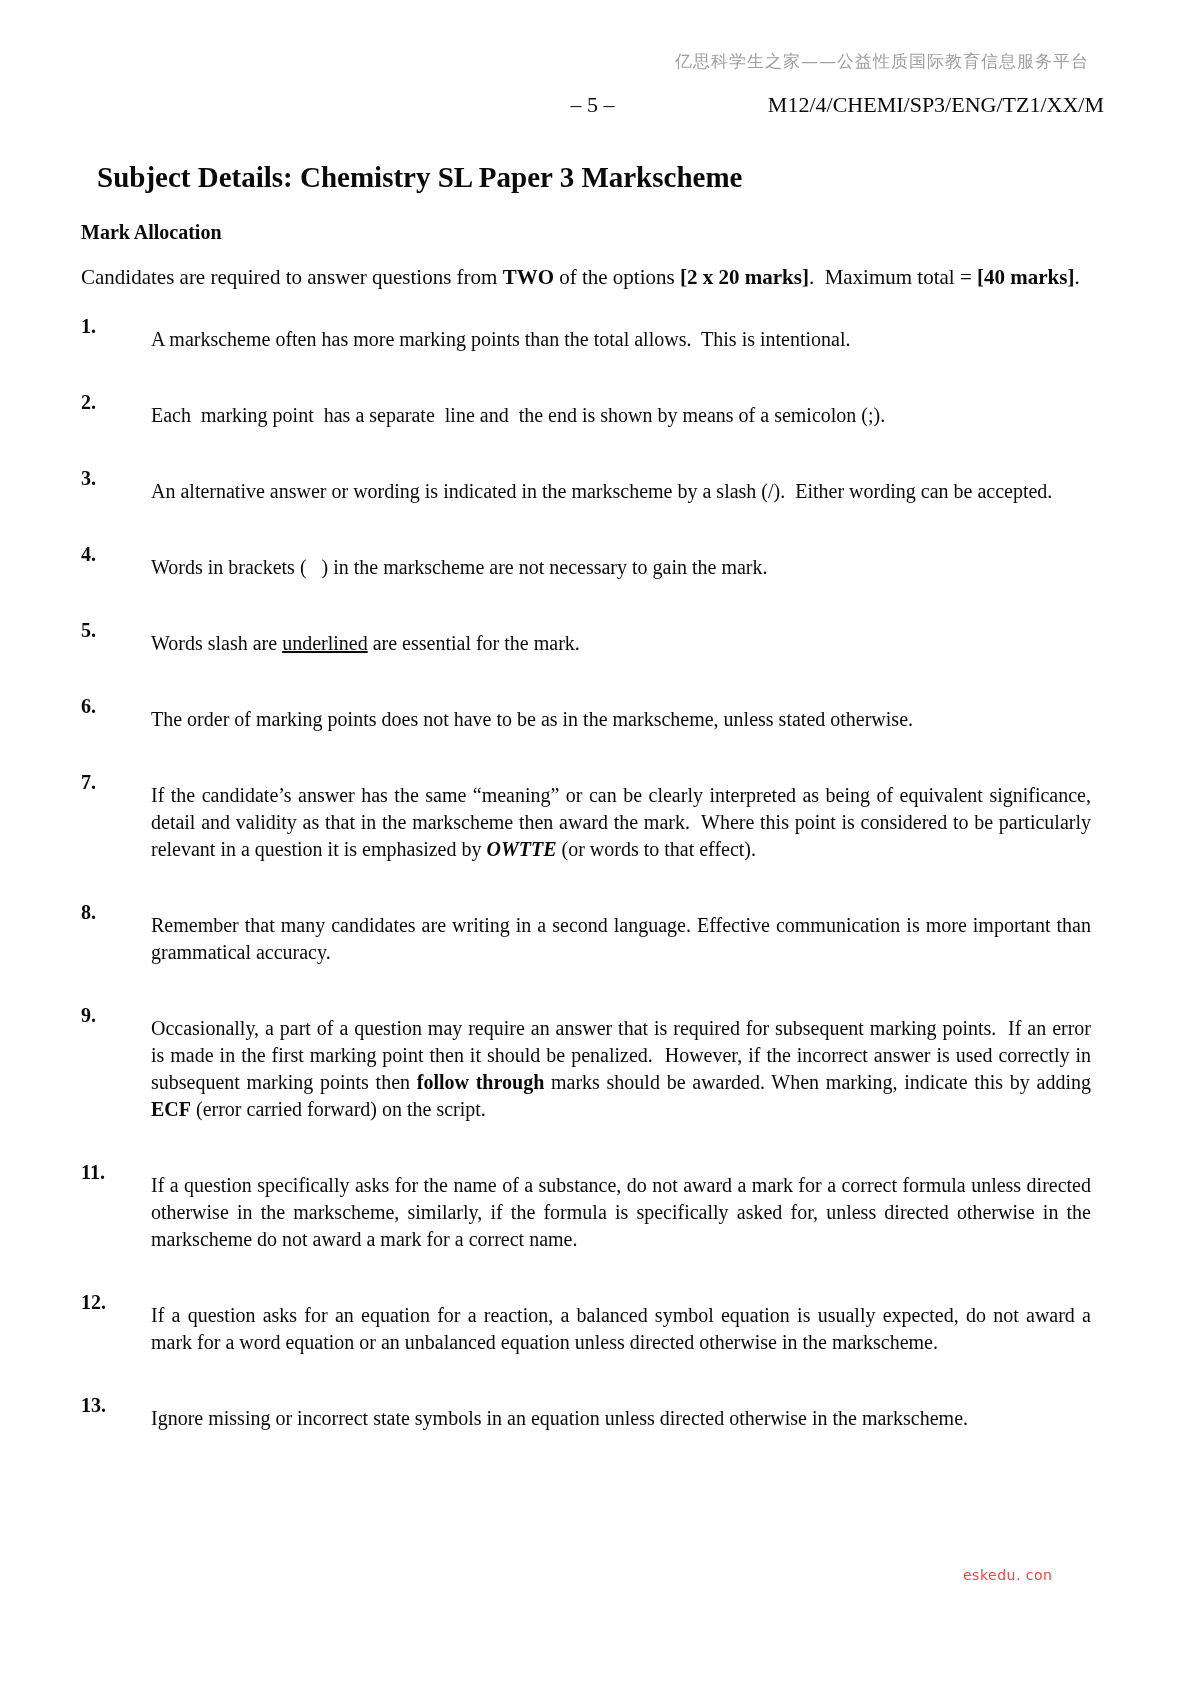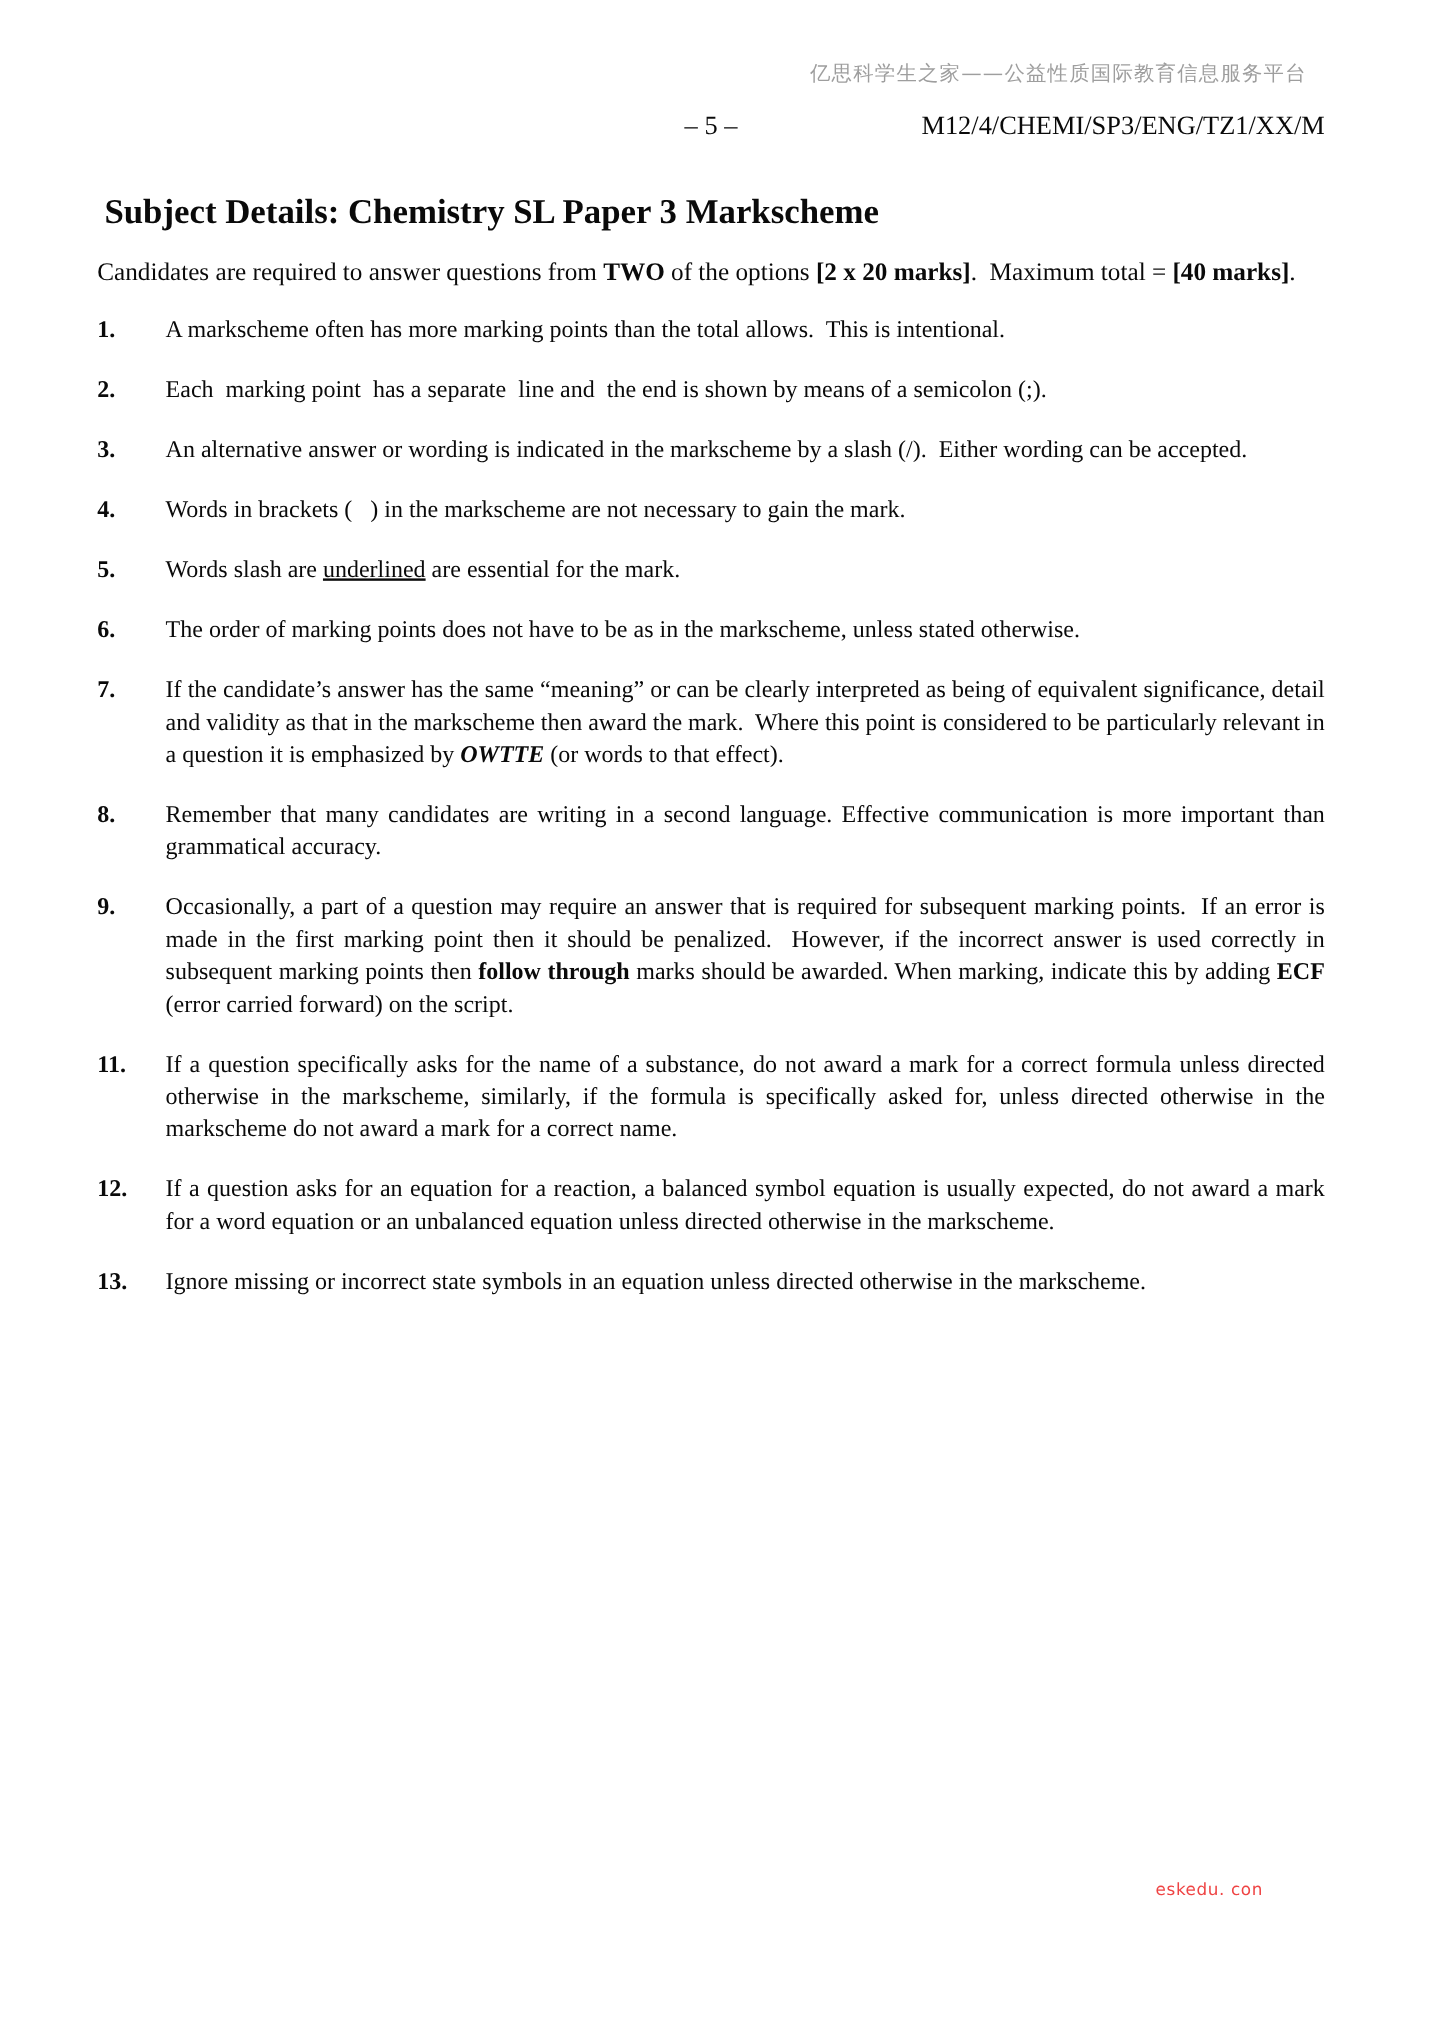--- a/index.html
+++ b/index.html
@@ -4,27 +4,27 @@
 <style>
   html,body{margin:0;padding:0;background:#ffffff;}
   .page{position:relative;width:1191px;height:1684px;background:#ffffff;
         font-family:"Liberation Serif",serif;color:#0a0a0a;overflow:hidden;}
   .cjk-header{position:absolute;top:50px;left:675px;font-family:"DejaVu Sans",sans-serif;
         font-size:17px;color:#9e9e9e;letter-spacing:1px;white-space:nowrap;}
   .doc-header{position:absolute;top:92px;left:81px;right:87px;height:28px;font-size:22px;}
   .pagenum{position:absolute;left:50%;transform:translateX(-50%);white-space:nowrap;}
   .doccode{position:absolute;right:0;white-space:nowrap;}
   .content{position:absolute;top:0;left:81px;width:1023px;}
-  .title{margin:160px 0 0 6px;font-size:29px;line-height:34px;font-weight:bold;}
+  .title{margin:160px 0 0 16px;font-size:29px;line-height:34px;font-weight:bold;}
   .section-heading{margin:26px 0 0 0;font-size:20px;line-height:25px;font-weight:bold;}
   .intro{margin:19px 0 0 0;font-size:21px;line-height:27px;text-align:justify;}
   ol.marklist{list-style:none;margin:22px 0 0 0;padding:0;font-size:20px;}
   ol.marklist li{display:flex;margin:0 0 23px 0;}
   .num{flex:0 0 57px;width:57px;font-weight:bold;line-height:27px;}
-  .itext{flex:1;margin:0;text-align:justify;line-height:27px;}
+  .itext{flex:1;margin:13px;text-align:justify;line-height:27px;}
   .run-b{font-weight:bold;}
   .run-bi{font-weight:bold;font-style:italic;}
   .run-u{text-decoration:underline;}
   .footer-mark{position:absolute;top:1567px;left:963px;font-family:"DejaVu Sans",sans-serif;
         font-size:14px;color:#ef4444;letter-spacing:0.5px;white-space:nowrap;}
 </style>
 </head>
 <body>
 
 <div class="page">
@@ -32,20 +32,21 @@
   <div class="cjk-header">亿思科学生之家——公益性质国际教育信息服务平台</div>
 
   <div class="doc-header">
     <span class="pagenum">– 5 –</span>
     <span class="doccode">M12/4/CHEMI/SP3/ENG/TZ1/XX/M</span>
   </div>
 
   <div class="content">
     <h1 class="title">Subject Details: Chemistry SL Paper 3 Markscheme</h1>
 
+    <h2 class="section-heading">Mark Allocation</h2>
 
     <p class="intro" id="intro"><span>Candidates are required to answer questions from </span><span class="run-b">TWO</span><span> of the options </span><span class="run-b">[2 x 20 marks]</span><span>.&nbsp; Maximum total = </span><span class="run-b">[40 marks]</span><span>.</span></p>
 
     <ol class="marklist" id="marklist">
         <li>
           <span class="num">1.</span>
           <p class="itext"><span>A markscheme often has more marking points than the total allows.&nbsp; This is intentional.</span></p>
         </li>
         <li>
           <span class="num">2.</span>

